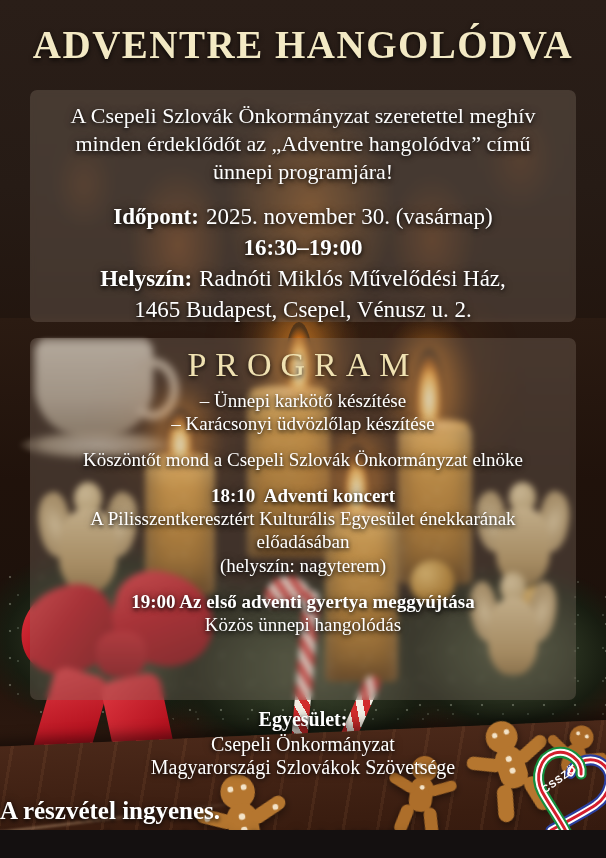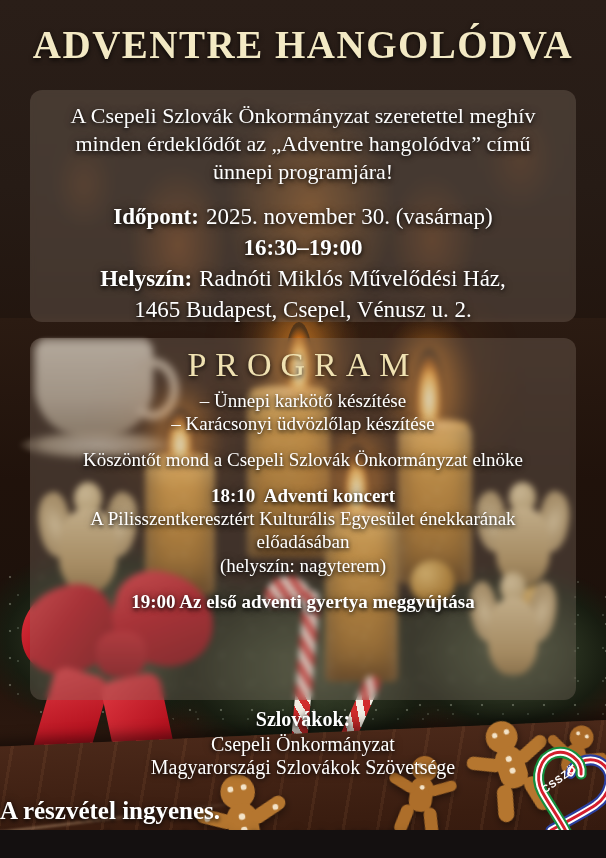--- a/index.html
+++ b/index.html
@@ -100,21 +100,21 @@
   .scratch{height:3px; background:linear-gradient(90deg,rgba(222,182,142,.45),rgba(222,182,142,.05)); filter:blur(1px); transform:rotate(-7deg);}
   .scratch-1{left:-10px; top:498px; width:260px;}
   .scratch-2{left:-10px; top:524px; width:150px; opacity:.6;}
   .vignette{position:absolute; inset:0; pointer-events:none;
     background:radial-gradient(140% 120% at 50% 42%, rgba(0,0,0,0) 55%, rgba(0,0,0,.38) 100%);}
   
   .page-title{
     position:absolute; left:0; top:22px; width:606px; margin:0; text-align:center;
     font-size:39px; font-weight:600; letter-spacing:1.5px; color:#f3e9c4;
     text-shadow:0 2px 5px rgba(0,0,0,.75);}
-  .panel{position:absolute; left:30px; width:546px; border-radius:12px;
+  .panel{position:absolute; left:30px; width:546px; border-radius:7px;
     background:rgba(136,120,108,.32); backdrop-filter:blur(3px); box-sizing:border-box;}
   .info-panel{top:90px; height:232px; padding:12px 14px 0;}
   .program-panel{top:338px; height:362px; padding:6px 10px 0;}
   .multiline{white-space:pre-line;}
   .shadowed{text-shadow:0 2px 4px rgba(0,0,0,.85), 0 0 10px rgba(0,0,0,.45);}
   .invitation{margin:0; text-align:center; font-size:22px; line-height:1.28; color:#fdfdfd;}
   .details{margin-top:16px; text-align:center; font-size:23px; line-height:1.34; color:#ffffff;}
   .b{font-weight:bold; margin-right:7px;}
   .bold-line{font-weight:bold;}
   .program-heading{margin:0; text-align:center; font-size:34px; font-weight:500; letter-spacing:9px; color:#f0e2b2; line-height:1.25;
@@ -266,25 +266,26 @@
       <div class="multiline">Köszöntőt mond a Csepeli Szlovák Önkormányzat elnöke</div>
     </div>
     <div class="pgroup shadowed">
       <div class="ptitle">18:10  Adventi koncert</div>
       <div class="multiline">A Pilisszentkeresztért Kulturális Egyesület énekkarának
 előadásában
 (helyszín: nagyterem)</div>
     </div>
     <div class="pgroup shadowed">
       <div class="ptitle">19:00 Az első adventi gyertya meggyújtása</div>
+      <div class="multiline">Közös ünnepi hangolódás</div>
     </div>
   </section>
 
   <div class="supporters shadowed">
-    <div class="heading">Szlovákok:</div>
+    <div class="heading">Egyesület:</div>
     <div class="multiline">Csepeli Önkormányzat
 Magyarországi Szlovákok Szövetsége</div>
   </div>
 
   <div class="footer-note multiline shadowed">A részvétel ingyenes.
 Szeretettel várunk minden érdeklődőt!</div>
 
   <svg class="logo" viewBox="0 0 100 104">
 
     <g>

